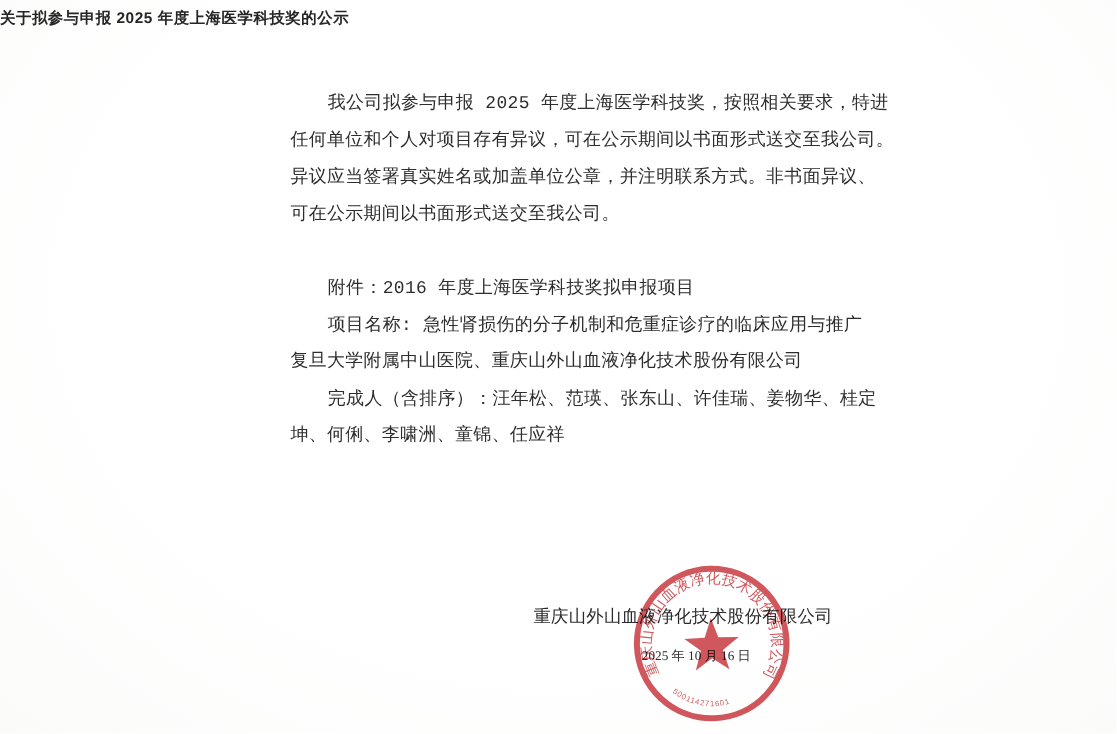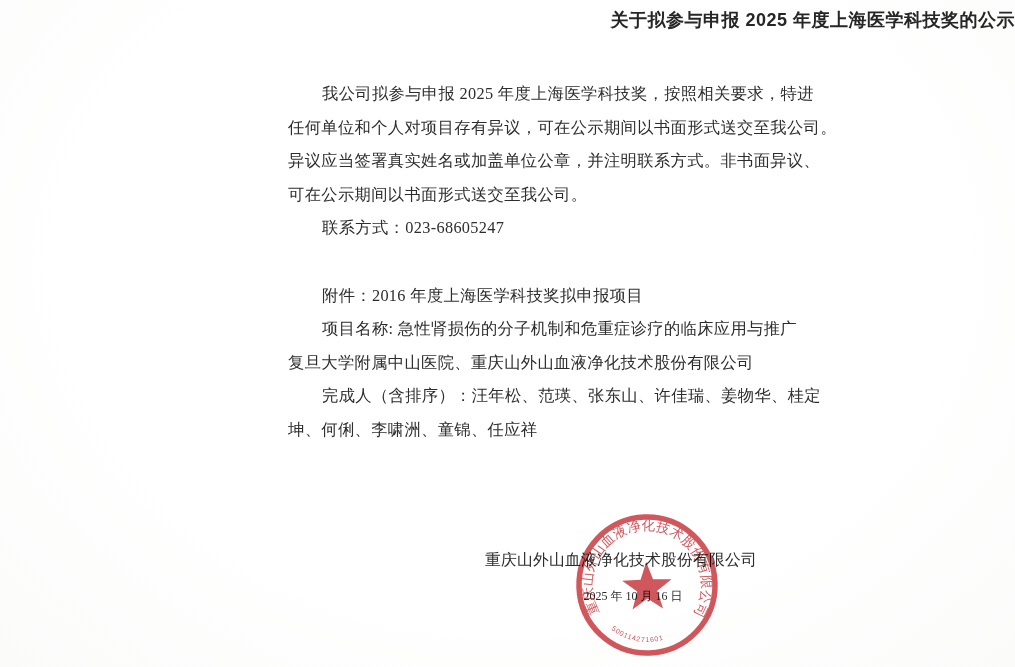--- a/index.html
+++ b/index.html
@@ -7,30 +7,30 @@
     position:relative;
     width:1015px;height:667px;
     background:radial-gradient(ellipse at 50% 40%, #ffffff 60%, #fbfbfa 100%);
     overflow:hidden;
     font-family:"Liberation Serif","DejaVu Serif",serif;
     color:#2d2d2d;
   }
   .title{
     position:absolute;
     left:0;top:8px;width:100%;
-    text-align:right;
+    text-align:left;
     font-family:"Liberation Sans","DejaVu Sans",sans-serif;
     font-weight:bold;
-    font-size:18px;
+    font-size:14px;
     letter-spacing:0.5px;
     color:#262626;
   }
   .body-col{
     position:absolute;
-    left:288px;top:77px;width:500px;
+    left:264px;top:77px;width:500px;font-family:Liberation Mono, monospace;
   }
   .line{
     font-size:16.3px;
     line-height:33.6px;
     letter-spacing:0.35px;
     white-space:nowrap;
   }
   .indent{padding-left:34px;}
   .spacer{height:33.6px;}
   .sig-company{
@@ -67,21 +67,20 @@
 
 <div class="page">
 
   <div class="title">关于拟参与申报 2025 年度上海医学科技奖的公示</div>
 
   <div class="body-col">
     <div class="line indent">我公司拟参与申报 2025 年度上海医学科技奖，按照相关要求，特进</div>
     <div class="line">任何单位和个人对项目存有异议，可在公示期间以书面形式送交至我公司。</div>
     <div class="line">异议应当签署真实姓名或加盖单位公章，并注明联系方式。非书面异议、</div>
     <div class="line">可在公示期间以书面形式送交至我公司。</div>
-    <div class="line indent">联系方式：023-68605247</div>
     <div class="spacer"></div>
     <div class="line indent">附件：2016 年度上海医学科技奖拟申报项目</div>
     <div class="line indent">项目名称: 急性肾损伤的分子机制和危重症诊疗的临床应用与推广</div>
     <div class="line">复旦大学附属中山医院、重庆山外山血液净化技术股份有限公司</div>
     <div class="line indent">完成人（含排序）：汪年松、范瑛、张东山、许佳瑞、姜物华、桂定</div>
     <div class="line">坤、何俐、李啸洲、童锦、任应祥</div>
   </div>
 
   <div class="sig-company">重庆山外山血液净化技术股份有限公司</div>
   <div class="sig-date">2025 年 10 月 16 日</div>

